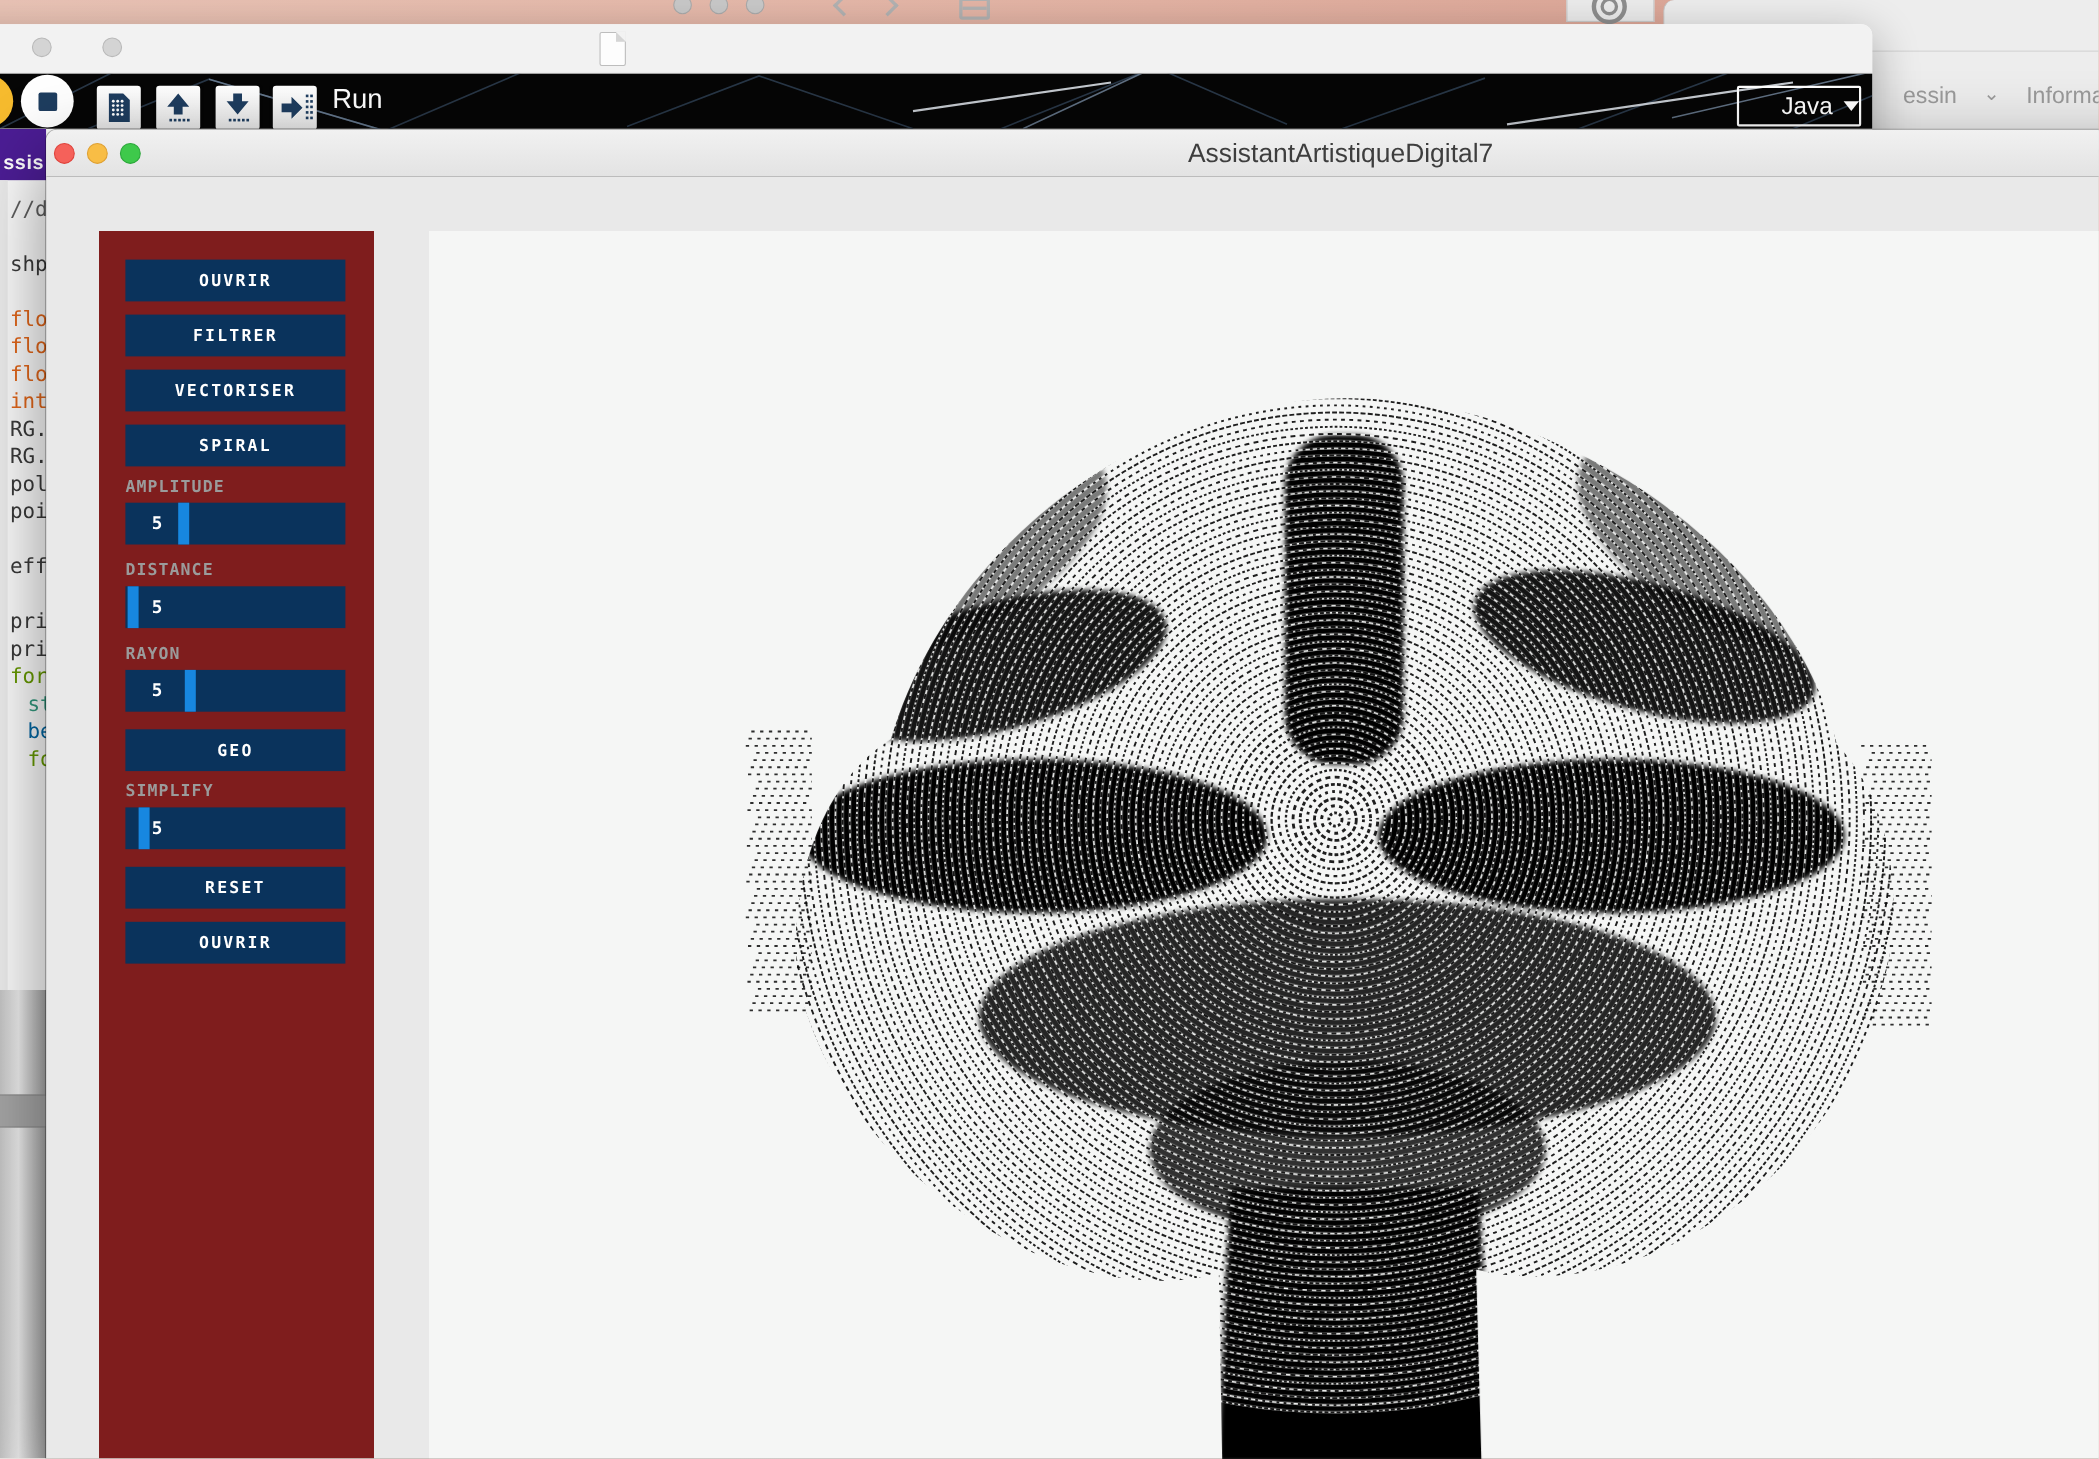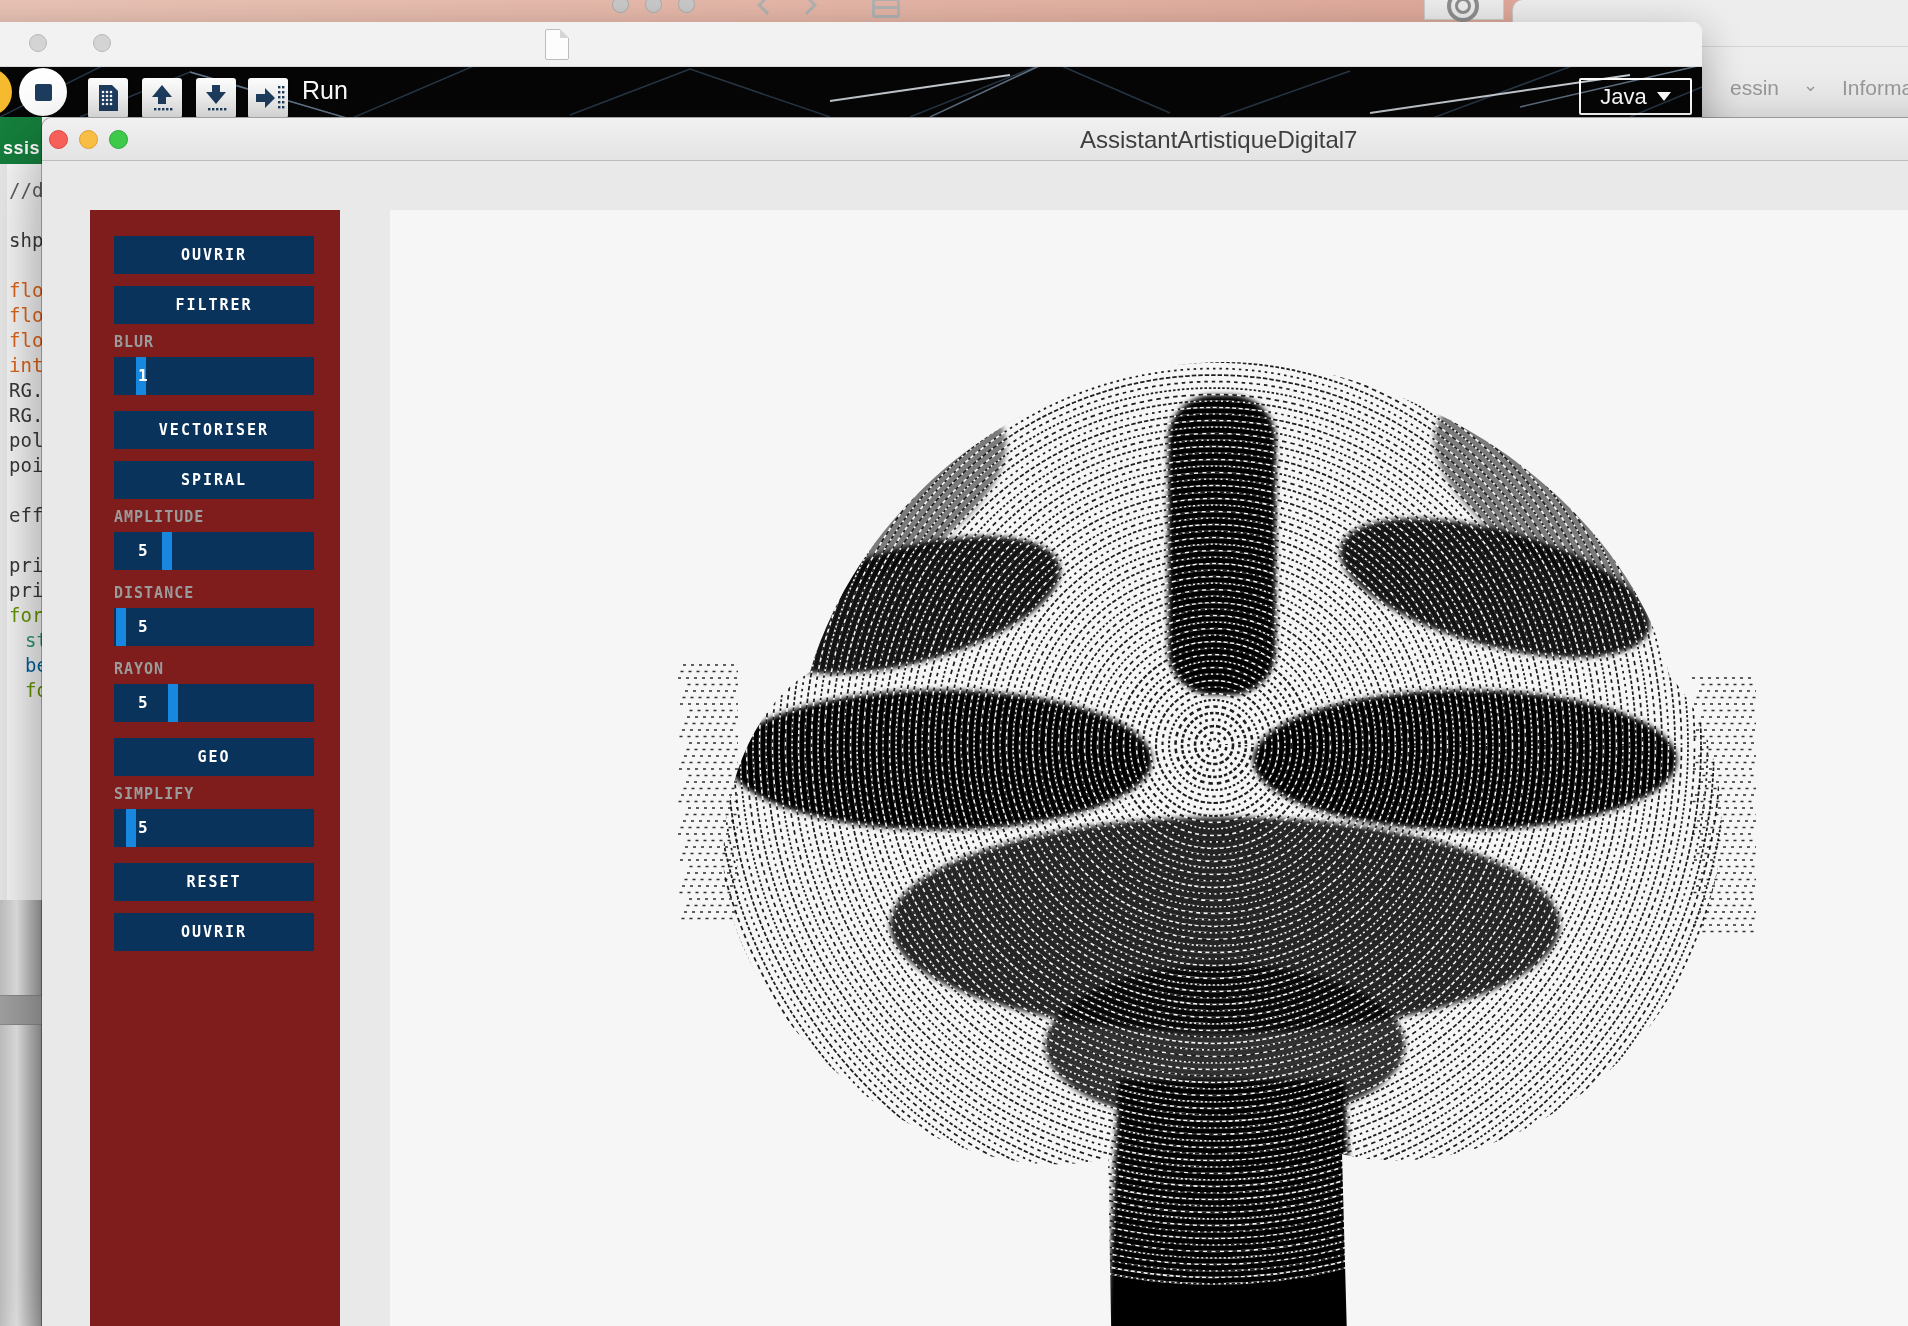--- a/index.html
+++ b/index.html
@@ -43,27 +43,27 @@
   .proc-toolbar { position:absolute; top:45px; left:0; width:100%; height:50px; background:#060606; overflow:hidden; }
   .plexus { position:absolute; left:0; top:0; }
   .run-circle { left:34px; top:1px; width:48px; height:48px; border-radius:50%; background:#f6bb2e; }
   .stop-circle { left:89px; top:1px; width:48px; height:48px; border-radius:50%; background:#ffffff;
                  display:flex; align-items:center; justify-content:center; }
   .stop-square { width:17px; height:17px; background:#1e3d5f; border-radius:2px; }
   .tool-btn { top:11px; width:40px; height:40px; border-radius:3px;
               background:linear-gradient(#ffffff,#e8e8e8); box-shadow:0 1px 2px rgba(0,0,0,.5); }
   .run-label { left:372px; top:9px; font-size:25px; color:#ffffff; }
   .java-btn { left:1649px; top:11px; width:113px; height:37px; border:2px solid #ffffff; border-radius:2px;
-              color:#ffffff; font-size:22px; display:flex; align-items:center; justify-content:center; gap:10px; }
+              color:#ffffff; font-size:22px; display:flex; align-items:center; justify-content:flex-end; gap:10px; }
   .java-caret { width:0; height:0; border-left:7px solid transparent; border-right:7px solid transparent;
                 border-top:9px solid #ffffff; }
 
   
   .editor-strip { left:0; top:117px; width:42px; height:1209px; background:#fbfbfb; overflow:hidden; }
-  .editor-tab { position:relative; height:47px; background:#15803d; }
+  .editor-tab { position:relative; height:47px; background:#4c1d95; }
   .editor-tab span { position:absolute; left:3px; bottom:5px; color:#ffffff;
                      font-weight:bold; font-size:18px; letter-spacing:.5px; }
   .code-area { position:absolute; top:47px; left:0; width:42px; height:736px; background:#fbfbfb; padding-top:14px; }
   .code-area::before { content:""; position:absolute; left:0; top:0; width:7px; height:100%; background:#ececec; }
   .code-line { height:25px; padding-left:9px; font-family:"DejaVu Sans Mono",monospace;
                font-size:19px; white-space:pre; line-height:25px; }
   .code-line.ind { padding-left:25px; }
   .cc-plain { color:#3a3a3a; } .cc-comment { color:#5e5e5e; } .cc-type { color:#e2661a; }
   .cc-keyword { color:#669900; } .cc-fn { color:#0066a2; } .cc-fn2 { color:#33997e; }
   .scroll-zone { position:absolute; left:0; top:783px; width:42px; height:426px;
@@ -255,27 +255,20 @@
       <div class="light light-green"></div>
       <span class="app-title">AssistantArtistiqueDigital7</span>
     </div>
     <div class="app-content">
       <div class="sidebar" id="controls">
           <div class="ctl-button">
             <span>OUVRIR</span>
           </div>
           <div class="ctl-button">
             <span>FILTRER</span>
-          </div>
-          <div class="ctl-slider-group">
-            <div class="ctl-label">BLUR</div>
-            <div class="ctl-slider">
-              <span class="ctl-handle" style="left: 11%;"></span>
-              <span class="ctl-value">1</span>
-            </div>
           </div>
           <div class="ctl-button">
             <span>VECTORISER</span>
           </div>
           <div class="ctl-button">
             <span>SPIRAL</span>
           </div>
           <div class="ctl-slider-group">
             <div class="ctl-label">AMPLITUDE</div>
             <div class="ctl-slider">

